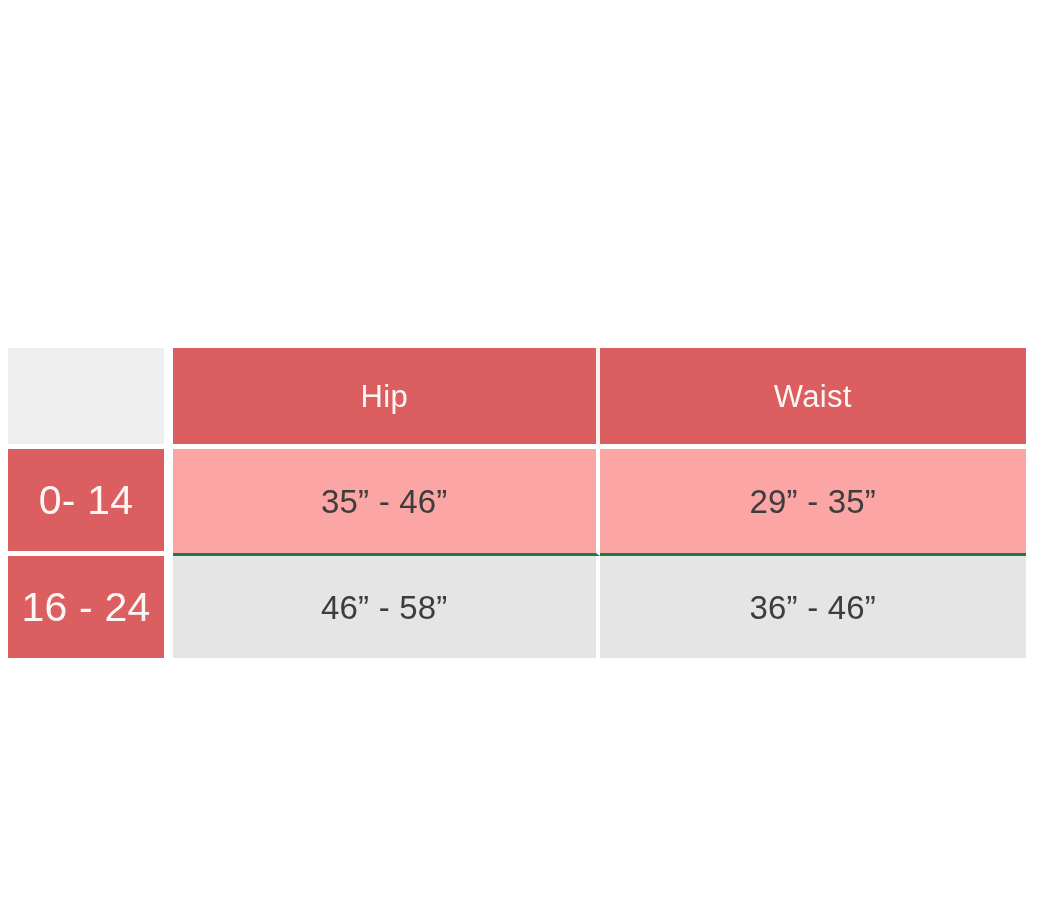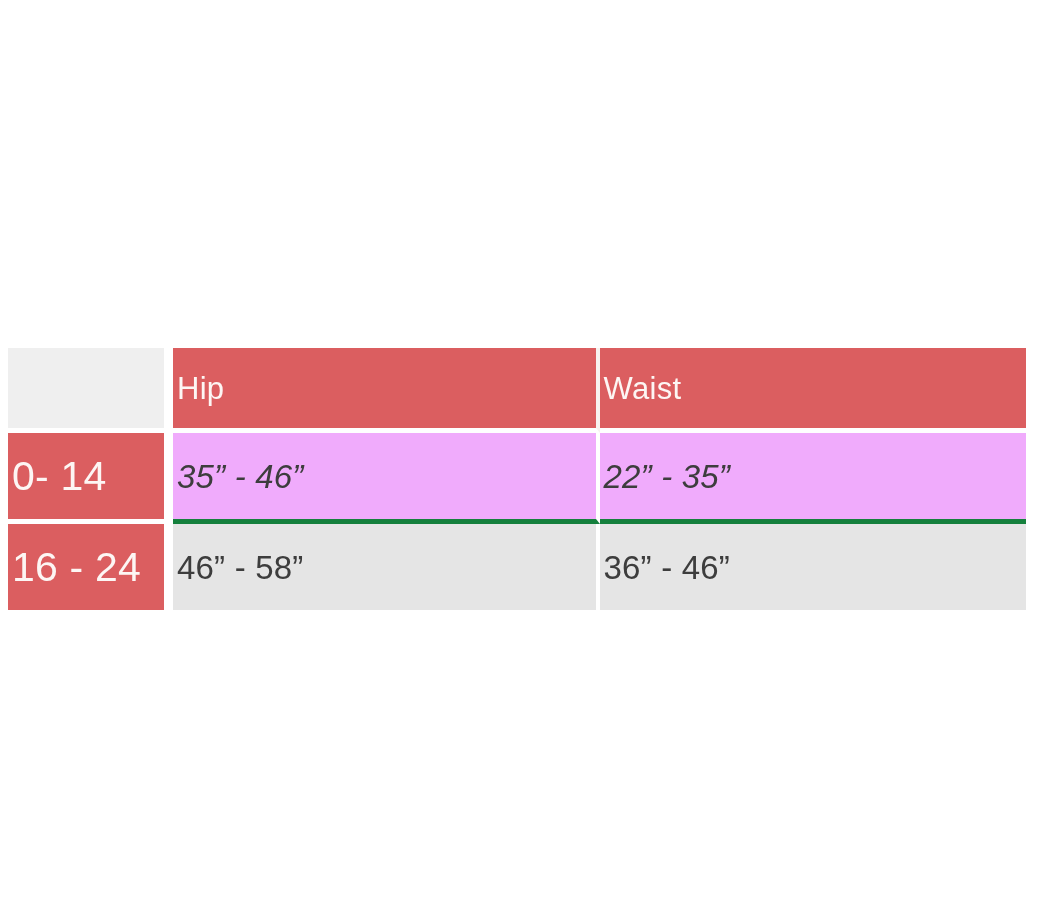--- a/index.html
+++ b/index.html
@@ -24,25 +24,25 @@
 
   table.size-chart {
     width: 1018px;
     border-collapse: separate;
     border-spacing: 0;
     table-layout: fixed;
   }
 
   table.size-chart td,
   table.size-chart th {
-    padding: 4px;
+    padding: 12px;
     margin: 0;
     font-weight: normal;
     vertical-align: middle;
-    text-align: left;
+    text-align: center;
     background-clip: padding-box;
   }
 
   
   col.col-label  { width: 165px; }
   col.col-data   { width: 426.5px; }
 
   
   tr.header-row td { height: 72px; }
 
@@ -77,23 +77,22 @@
 
   td.data-cell {
     font-size: 33px;
     color: #3d3d3d;
     letter-spacing: 0.2px;
     border-right: 4px solid #ffffff;
   }
   td.data-cell.last-col { border-right: 0; }
 
   tr.row-blue td.data-cell {
-    background: #f0abfc;
-    border-bottom: 5px solid #15803d;
-    font-style: italic;
+    background: #fca5a5;
+    border-bottom: 3px solid #15803d;
   }
   tr.row-lav td.data-cell {
     background: #e5e5e5;
   }
 
   .cell-text { display: block; line-height: 1; }
 </style>
 </head>
 <body>
 
@@ -116,21 +115,21 @@
       </tr>
 
       <tr class="data-row row-blue">
         <td class="row-label">
           <span class="cell-text">0- 14</span>
         </td>
         <td class="data-cell">
           <span class="cell-text">35” - 46”</span>
         </td>
         <td class="data-cell last-col">
-          <span class="cell-text">22” - 35”</span>
+          <span class="cell-text">29” - 35”</span>
         </td>
       </tr>
 
       <tr class="data-row row-lav">
         <td class="row-label">
           <span class="cell-text">16 - 24</span>
         </td>
         <td class="data-cell">
           <span class="cell-text">46” - 58”</span>
         </td>

